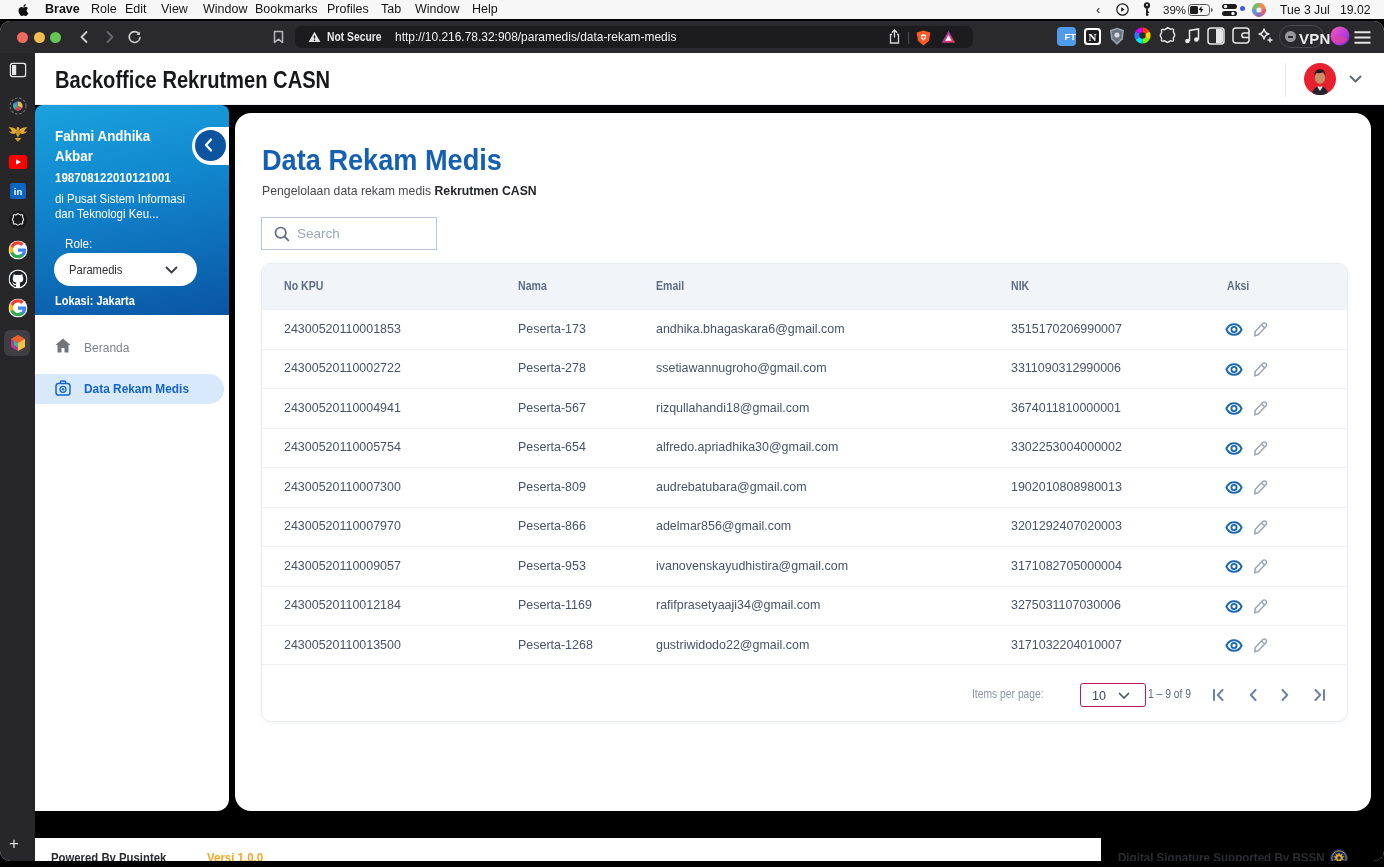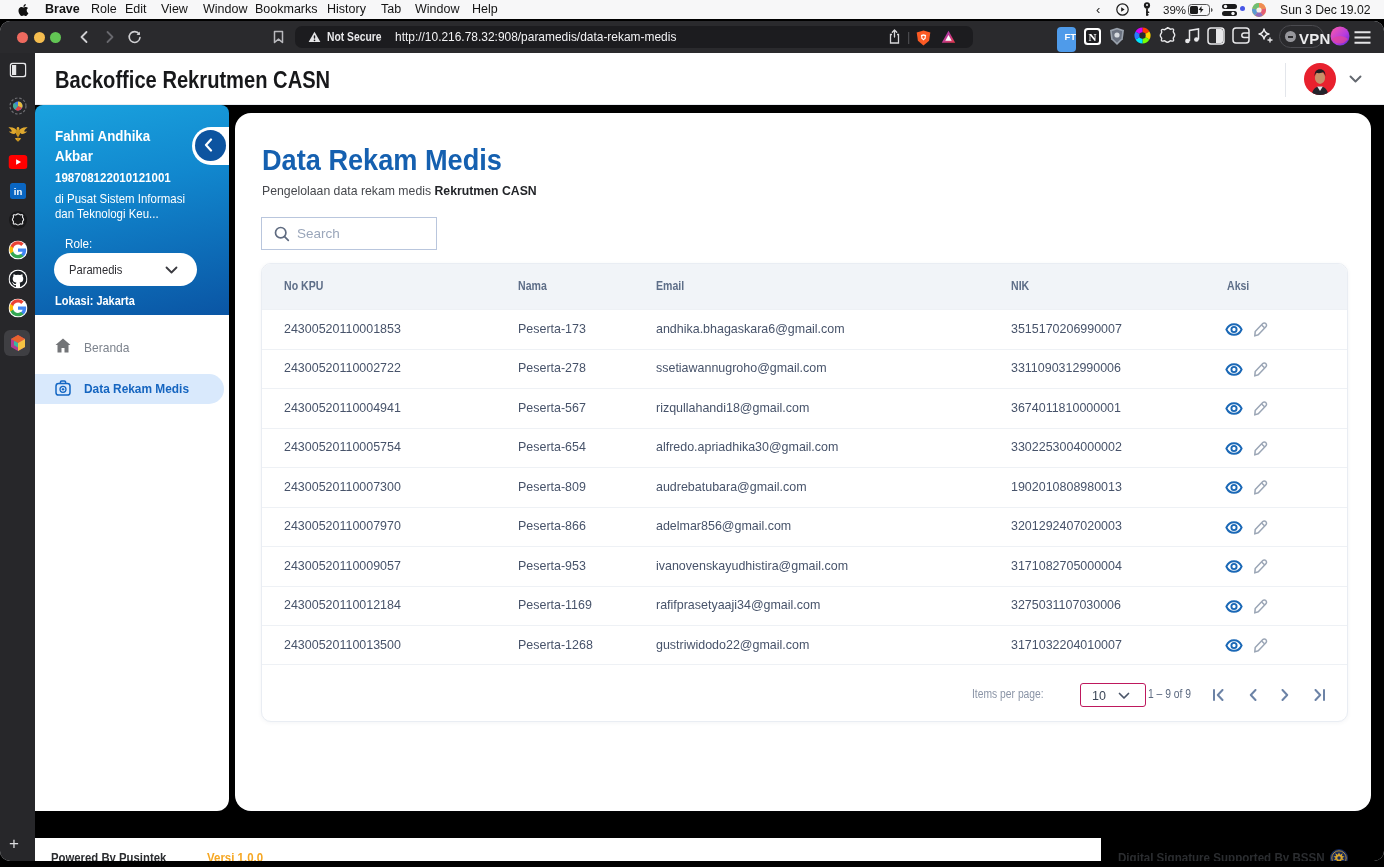--- a/index.html
+++ b/index.html
@@ -52,21 +52,21 @@
 <div id="menubar">
   <svg class="mi" style="left:16px;top:3px" width="13" height="14" viewBox="0 0 13 14">
       <path fill="#111" d="M10.7 7.4c0-1.5 1.2-2.2 1.3-2.3-.7-1-1.8-1.2-2.2-1.2-.9-.1-1.8.6-2.3.6-.5 0-1.2-.5-2-.5-1 0-2 .6-2.5 1.5-1.1 1.9-.3 4.6.8 6.1.5.7 1.1 1.6 1.9 1.5.8 0 1.1-.5 2-.5s1.2.5 2 .5 1.4-.7 1.9-1.5c.6-.8.8-1.7.8-1.7s-1.6-.6-1.7-2.5zM9.2 2.9c.4-.5.7-1.2.6-1.9-.6 0-1.4.4-1.8 1-.4.4-.7 1.1-.6 1.8.7 0 1.4-.4 1.8-.9z"></path>
     </svg>
   <div class="mi" style="left:45px;font-weight:bold">Brave</div>
   <div class="mi" style="left:91px">Role</div>
   <div class="mi" style="left:125px">Edit</div>
   <div class="mi" style="left:161px">View</div>
   <div class="mi" style="left:203px">Window</div>
   <div class="mi" style="left:255px">Bookmarks</div>
-  <div class="mi" style="left:327px">History</div>
+  <div class="mi" style="left:327px">Profiles</div>
   <div class="mi" style="left:381px">Tab</div>
   <div class="mi" style="left:415px">Window</div>
   <div class="mi" style="left:472px">Help</div>
   <div class="mi" style="left:1096px;top:1.5px;font-size:13px;color:#2a2a2a">‹</div>
   <svg class="mi" style="left:1116px;top:3px" width="13" height="13" viewBox="0 0 13 13">
       <circle cx="6.5" cy="6.5" r="5.7" fill="none" stroke="#1b1b1b" stroke-width="1.2"></circle>
       <path d="M5.2 4.2l3.4 2.3-3.4 2.3z" fill="#1b1b1b"></path>
     </svg>
   <svg class="mi" style="left:1143px;top:2px" width="8" height="15" viewBox="0 0 8 15">
       <circle cx="4" cy="3.4" r="3.1" fill="#1b1b1b"></circle>
@@ -91,21 +91,21 @@
   <div class="mi" style="left:1240px;top:6px;width:5px;height:5px;border-radius:50%;background:#4756e6"></div>
   <svg class="mi" style="left:1252px;top:2.5px" width="14" height="14" viewBox="0 0 14 14">
       <circle cx="7" cy="7" r="7" fill="#f3c14b"></circle>
       <path d="M7 7L7 0A7 7 0 0 1 13.8 5.3z" fill="#ef8c53"></path>
       <path d="M7 7l6.8-1.7A7 7 0 0 1 11 12.6z" fill="#e35d74"></path>
       <path d="M7 7l4 5.6A7 7 0 0 1 2.9 12.5z" fill="#8e6bbf"></path>
       <path d="M7 7L2.9 12.5A7 7 0 0 1 0.3 5.2z" fill="#5b9bd5"></path>
       <path d="M7 7L0.3 5.2A7 7 0 0 1 7 0z" fill="#6fbf73"></path>
       <circle cx="7" cy="7" r="2.6" fill="#f5f0e6"></circle>
     </svg>
-  <div class="mi" style="left:1280px;top:2.5px;font-size:12.2px">Sun 3 Dec</div>
+  <div class="mi" style="left:1280px;top:2.5px;font-size:12.2px">Tue 3 Jul</div>
   <div class="mi" style="left:1340px;top:2.5px;font-size:12.2px">19.02</div>
 </div>
 
 <div id="window">
   <div id="chrome">
     <div class="tl" style="left:17px;background:#ee6a5f"></div>
     <div class="tl" style="left:33.5px;background:#f5bd4f"></div>
     <div class="tl" style="left:50px;background:#62c554"></div>
     <svg class="abs" style="left:78px;top:9px" width="12" height="14" viewBox="0 0 12 14">
         <path d="M8.5 2L3.5 7l5 5" fill="none" stroke="#cfcfd2" stroke-width="1.8" stroke-linecap="round" stroke-linejoin="round"></path>
@@ -142,21 +142,21 @@
           <defs>
             <linearGradient id="bat" x1="0" y1="0" x2="1" y2="1">
               <stop offset="0" stop-color="#a03bd1"></stop>
               <stop offset="1" stop-color="#e63946"></stop>
             </linearGradient>
           </defs>
           <path d="M7.5 0.8l6.7 12H0.8z" fill="url(#bat)"></path>
           <path d="M7.5 5l3.2 5.8H4.3z" fill="#fff"></path>
         </svg>
     </div>
-    <div class="abs" style="left:1057px;top:6px;width:19px;height:25px;border-radius:4px;background:#4f9bea;color:#fff;font-size:9.5px;font-weight:bold;text-align:right;line-height:19px">FT</div>
+    <div class="abs" style="left:1057px;top:6px;width:19px;height:19px;border-radius:4px;background:#4f9bea;color:#fff;font-size:9.5px;font-weight:bold;text-align:right;line-height:19px">FT</div>
     <svg class="abs" style="left:1083px;top:6px" width="19" height="19" viewBox="0 0 19 19">
         <rect x="1" y="1" width="17" height="17" rx="3.5" fill="#fff"></rect>
         <rect x="3" y="3" width="13" height="13" rx="2" fill="#1c1c1f"></rect>
         <text x="9.5" y="13.5" font-family="Liberation Serif" font-size="11" font-weight="bold" fill="#fff" text-anchor="middle">N</text>
       </svg>
     <svg class="abs" style="left:1109px;top:6px" width="16" height="19" viewBox="0 0 16 19">
         <path d="M8 0.8l7 2.2-1.2 9.2L8 18 2.2 12.2 1 3z" fill="#9aa2ad"></path>
         <path d="M8 2.5l5.2 1.7-0.9 7.2L8 15.8 3.7 11.4l-0.9-7.2z" fill="#6b7280"></path>
         <circle cx="8" cy="8" r="2.6" fill="#d7dbe0"></circle>
       </svg>

